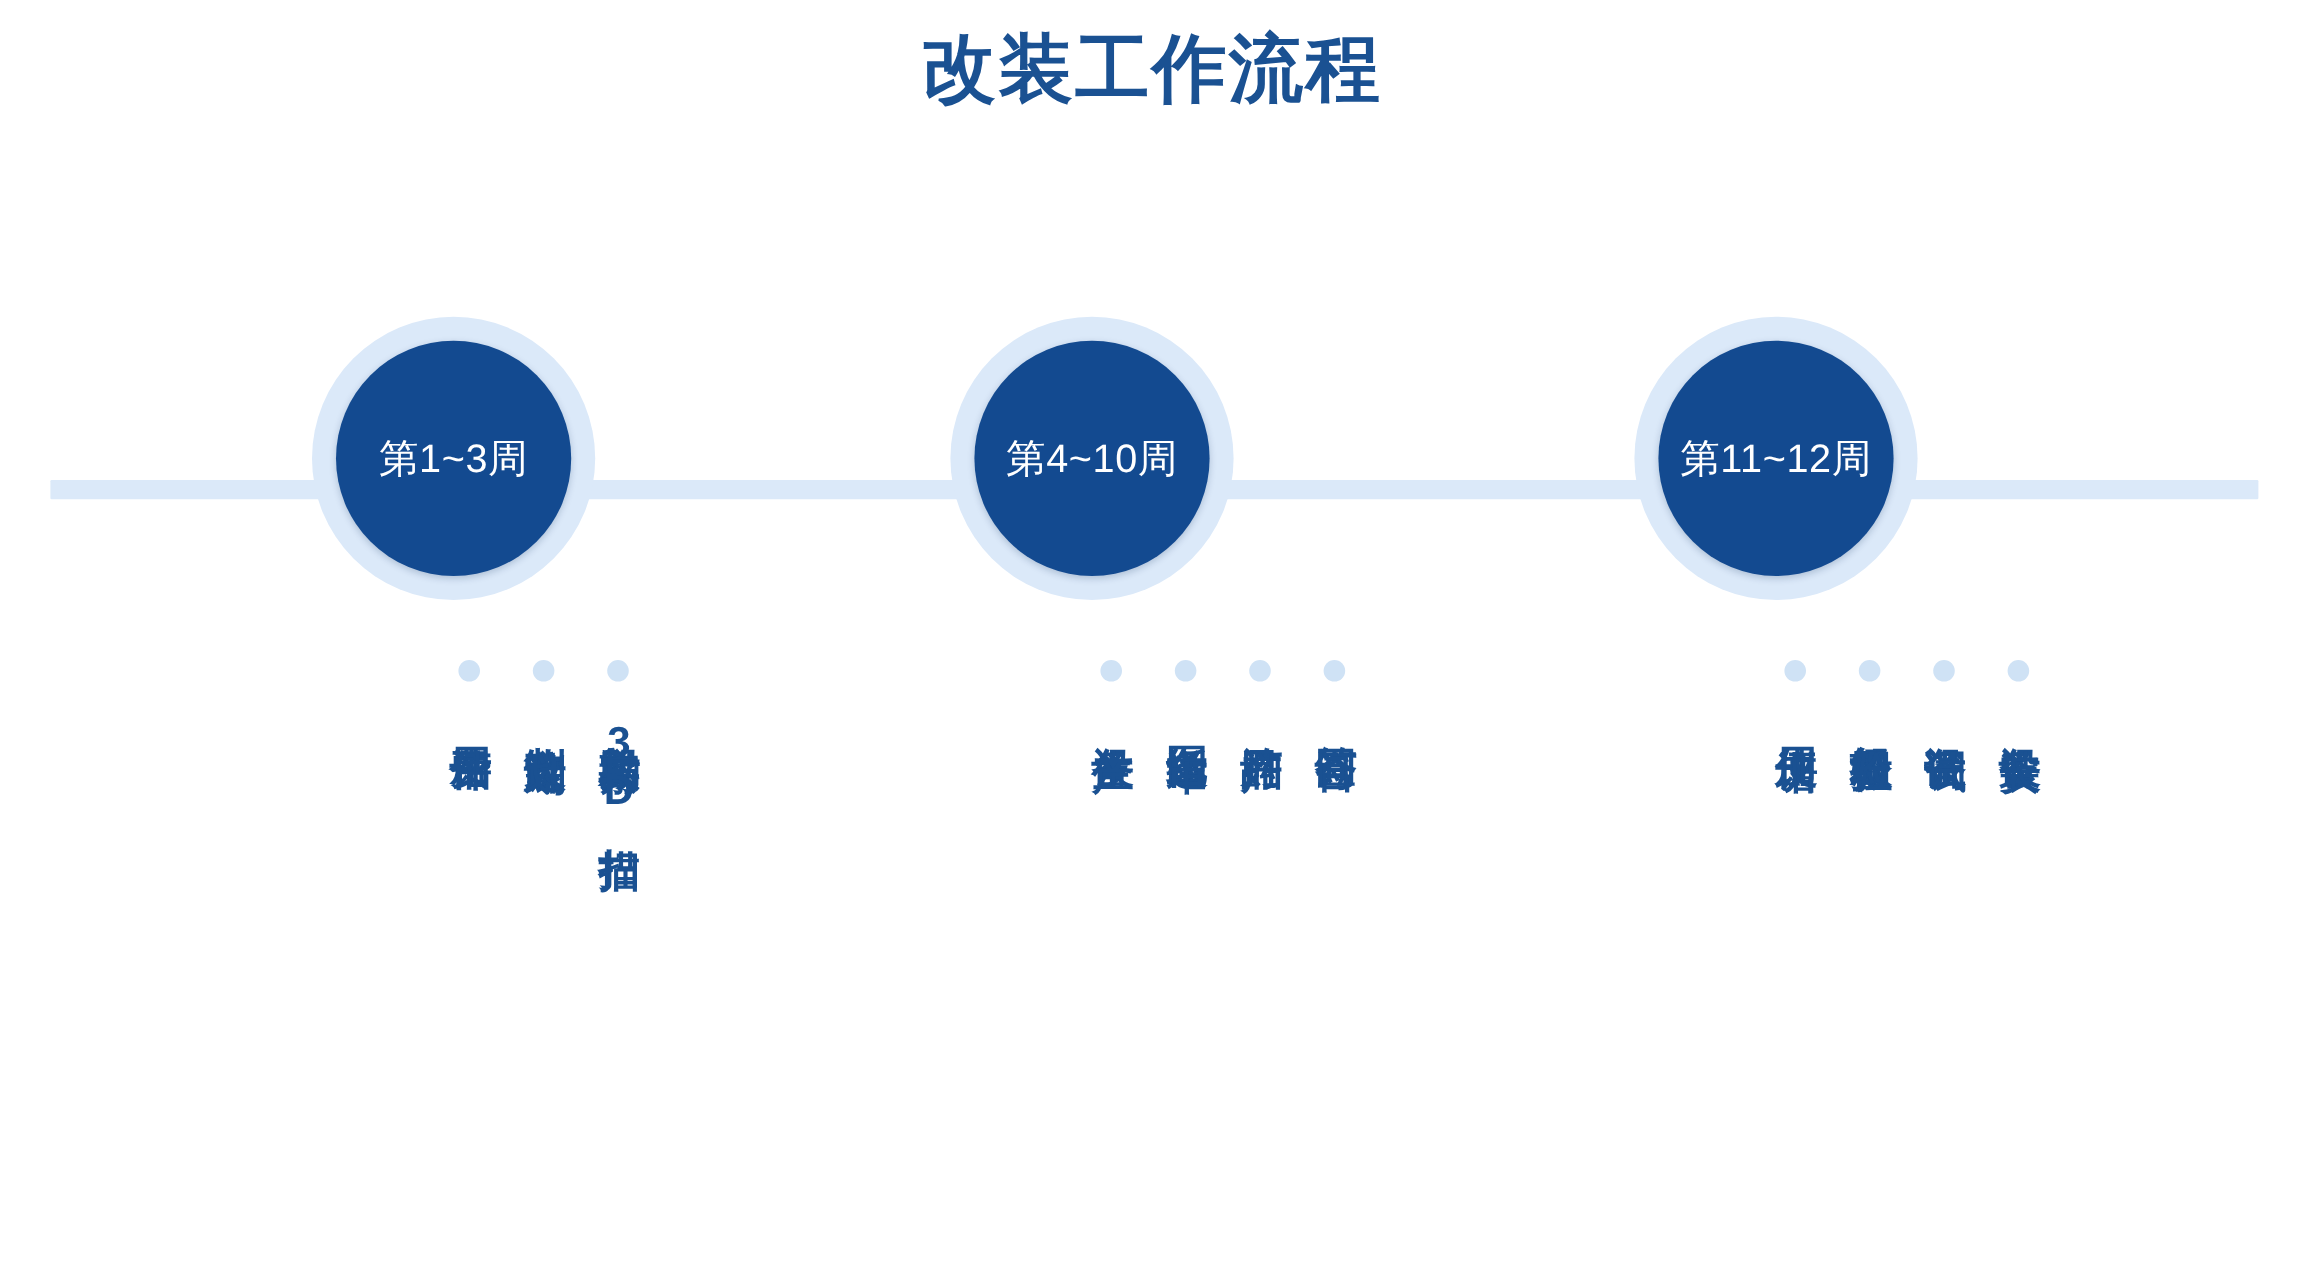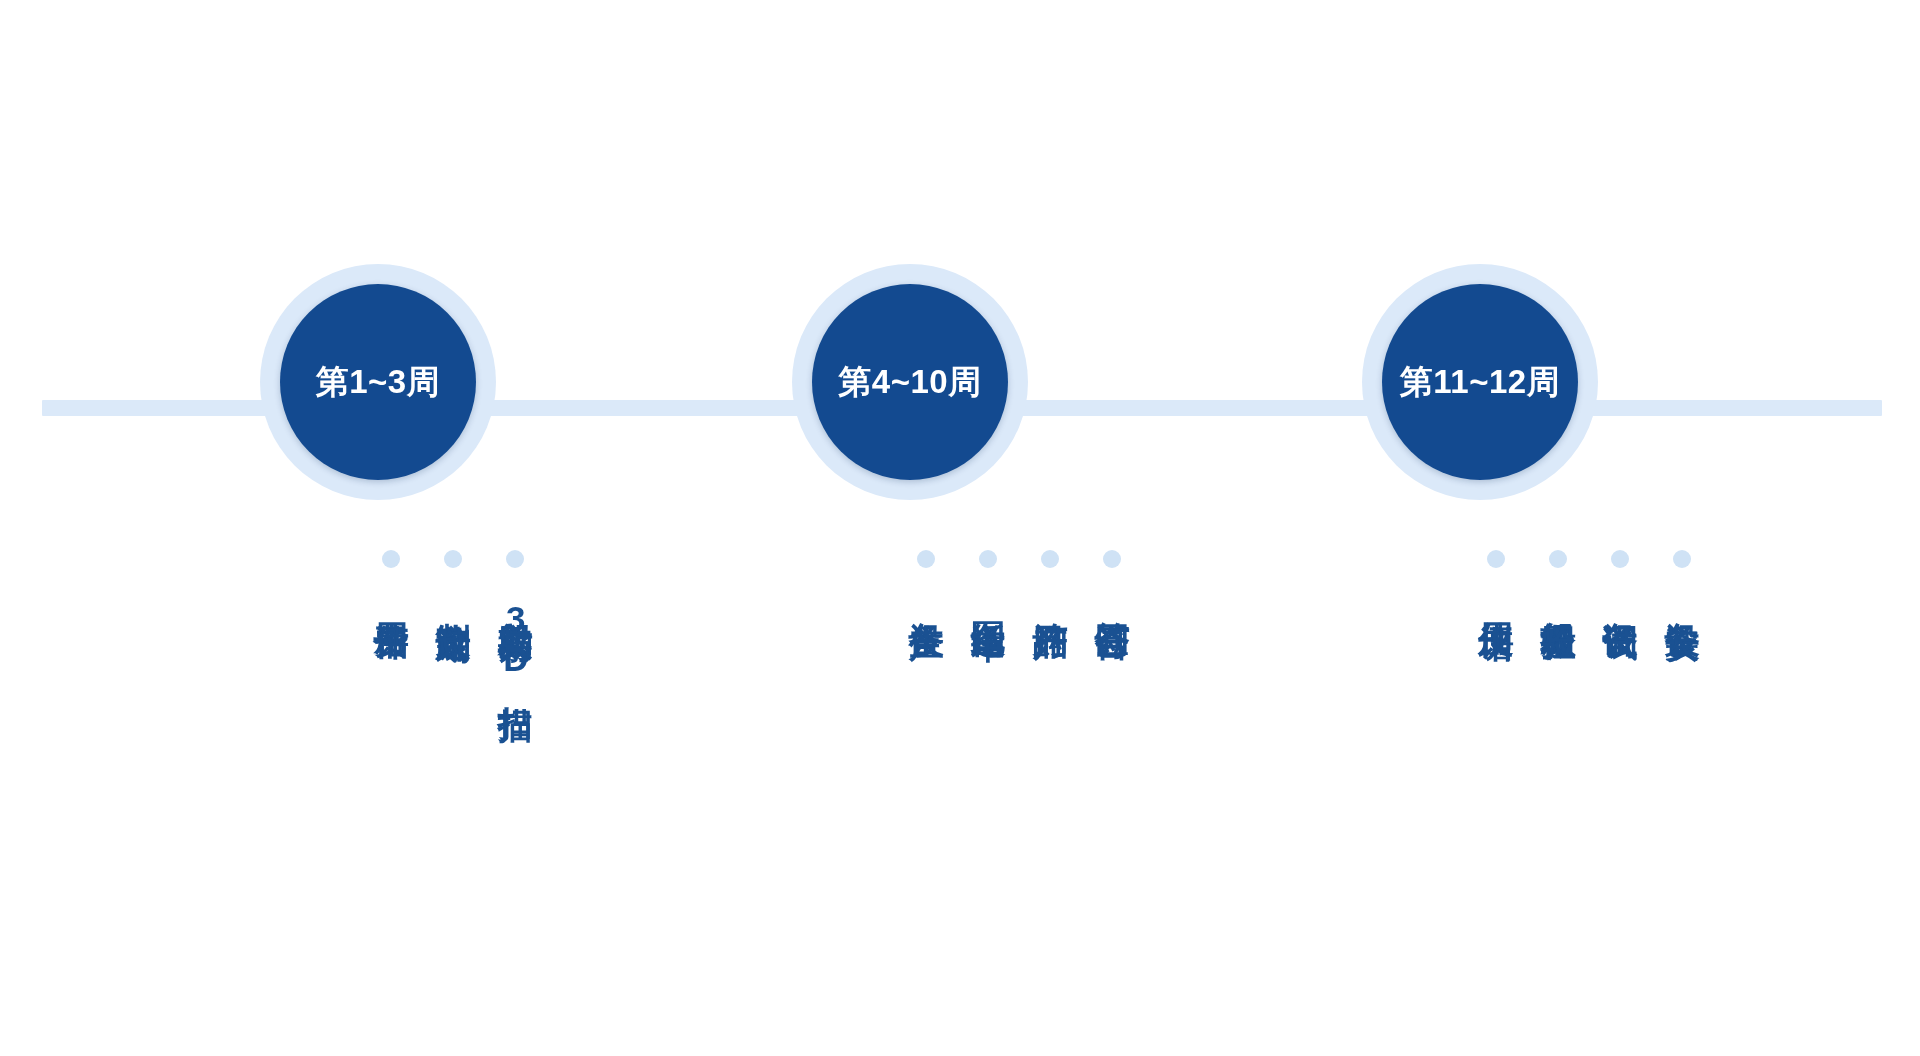--- a/index.html
+++ b/index.html
@@ -77,21 +77,21 @@
     border-radius: 50%;
     background: #134a90;
     display: flex;
     align-items: center;
     justify-content: center;
     box-shadow: 0 2px 6px rgba(10,40,85,0.22);
   }
   .stage-circle-label {
     color: #ffffff;
     font-size: 33px;
-    font-weight: 700;
+    font-weight: 400;
     letter-spacing: 0.5px;
     white-space: nowrap;
   }
 
   
   .items-row {
     position: absolute;
     top: 258px;
     left: 0;
     display: flex;
@@ -130,20 +130,21 @@
     letter-spacing: 1px;
     white-space: nowrap;
     text-align: left;
   }
 </style>
 </head>
 <body>
 
 <div class="slide">
 
+  <div class="page-title">改装工作流程</div>
 
   <div class="timeline-spine"></div>
 
   <div class="stage stage-1">
     <div class="stage-circle-outer">
       <div class="stage-circle-inner">
         <span class="stage-circle-label">第1~3周</span>
       </div>
     </div>
     <div class="items-row">

